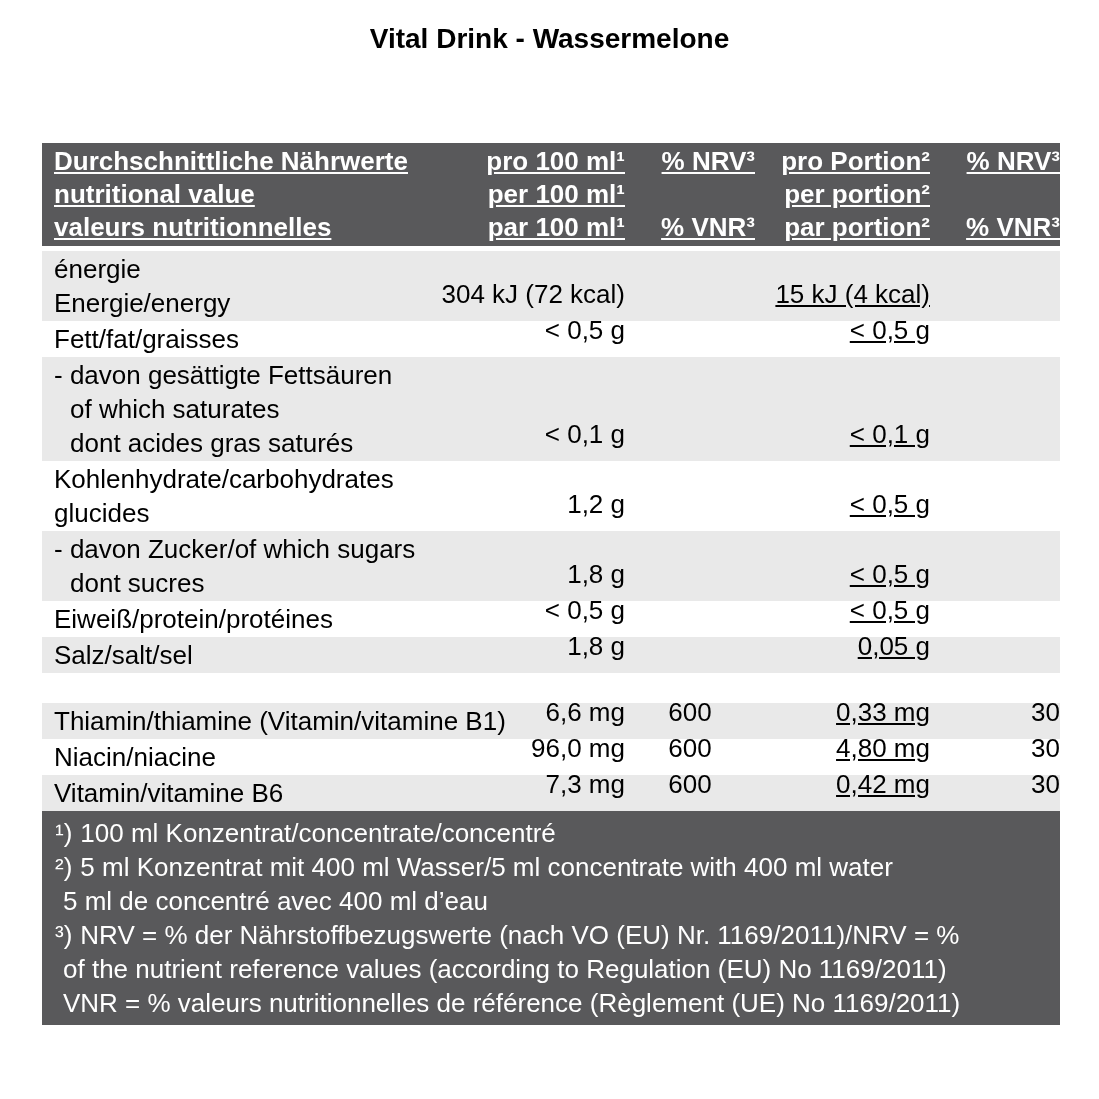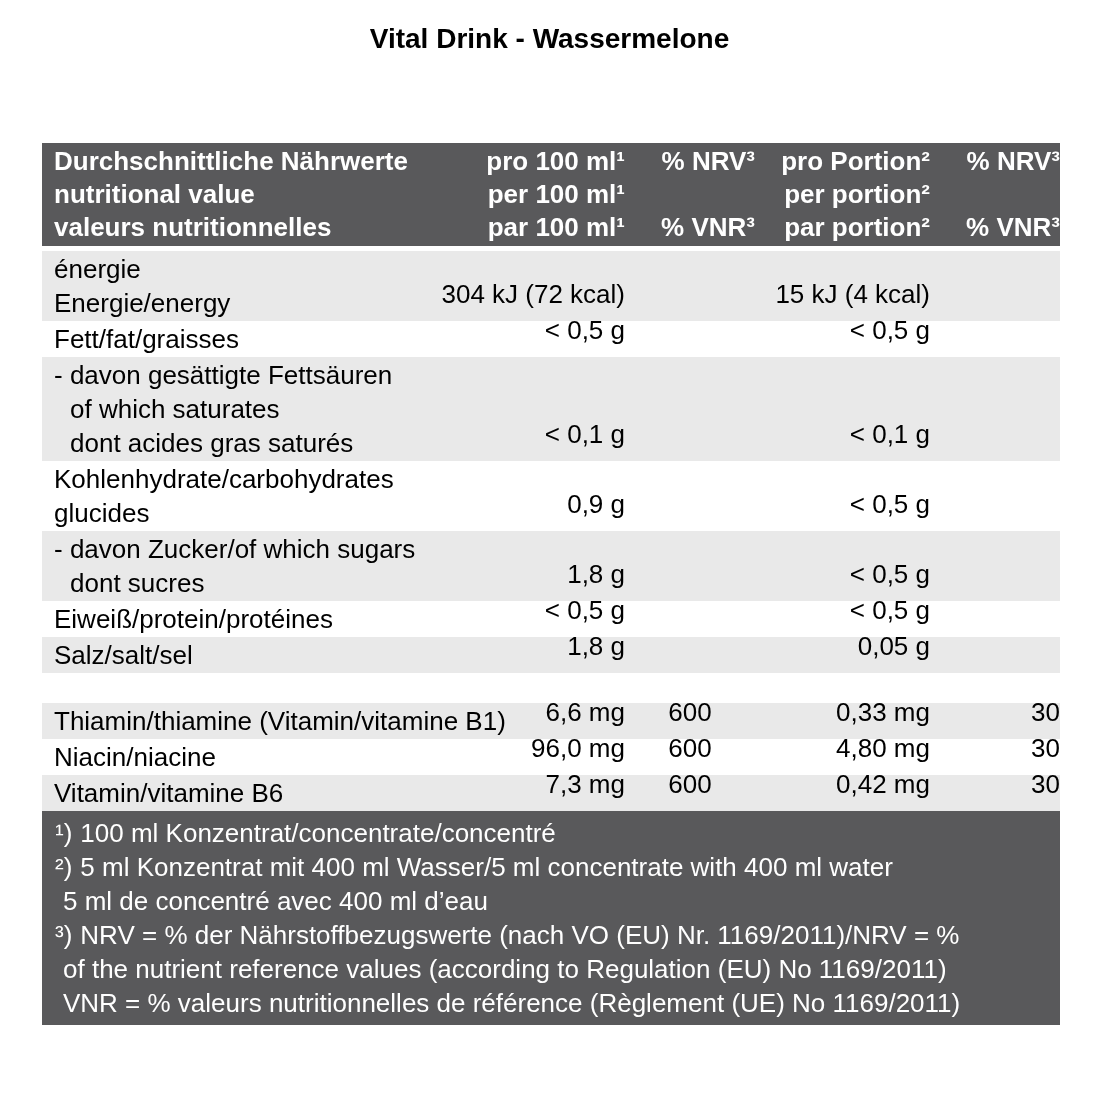--- a/index.html
+++ b/index.html
@@ -29,42 +29,42 @@
   .thead {
     background: #59595b;
     color: #ffffff;
     font-weight: bold;
     font-size: 26px;
     display: grid;
     grid-template-columns: 1fr 167px 130px 175px 130px;
     padding: 2px 0;
     margin-bottom: 5px;
   }
-  .thead .hl { height: 33px; line-height: 33px; white-space: nowrap; }
+  .thead .hl { height: 33px; line-height: 33px; white-space: nowrap; text-decoration: underline; }
   .hc-label .hl { padding-left: 12px; }
   .hc-c { text-align: right; }
   
   .row {
     position: relative;
     font-size: 26px;
     line-height: 34px;
     padding: 1px 12px;
   }
   .row.shaded { background: #e9e9e9; }
   .lab { white-space: nowrap; }
   .lab.ind { padding-left: 16px; }
   .val {
     position: absolute;
     bottom: 10px;
     line-height: 34px;
     white-space: nowrap;
   }
   .v-per100 { right: 435px; }
   .v-nrv1   { left: 583px; width: 130px; text-align: center; }
-  .v-portion{ right: 130px; }
+  .v-portion{ right: 130px; text-decoration: underline; }
   .v-nrv2   { left: 888px; width: 130px; text-align: right; }
   .gap { height: 30px; background: #ffffff; }
   
   .tfoot {
     background: #59595b;
     color: #ffffff;
     font-size: 26px;
     line-height: 34px;
     padding: 5px 0;
     margin-top: 0px;
@@ -125,21 +125,21 @@
     <div class="lab">- davon gesättigte Fettsäuren</div>
     <div class="lab ind">of which saturates</div>
     <div class="lab ind">dont acides gras saturés</div>
     <span class="val v-per100">&lt; 0,1 g</span>
     <span class="val v-portion">&lt; 0,1 g</span>
   </div>
 
   <div class="row">
     <div class="lab">Kohlenhydrate/carbohydrates</div>
     <div class="lab">glucides</div>
-    <span class="val v-per100">0,9 g</span>
+    <span class="val v-per100">1,2 g</span>
     <span class="val v-portion">&lt; 0,5 g</span>
   </div>
 
   <div class="row shaded">
     <div class="lab">- davon Zucker/of which sugars</div>
     <div class="lab ind">dont sucres</div>
     <span class="val v-per100">1,8 g</span>
     <span class="val v-portion">&lt; 0,5 g</span>
   </div>
 

